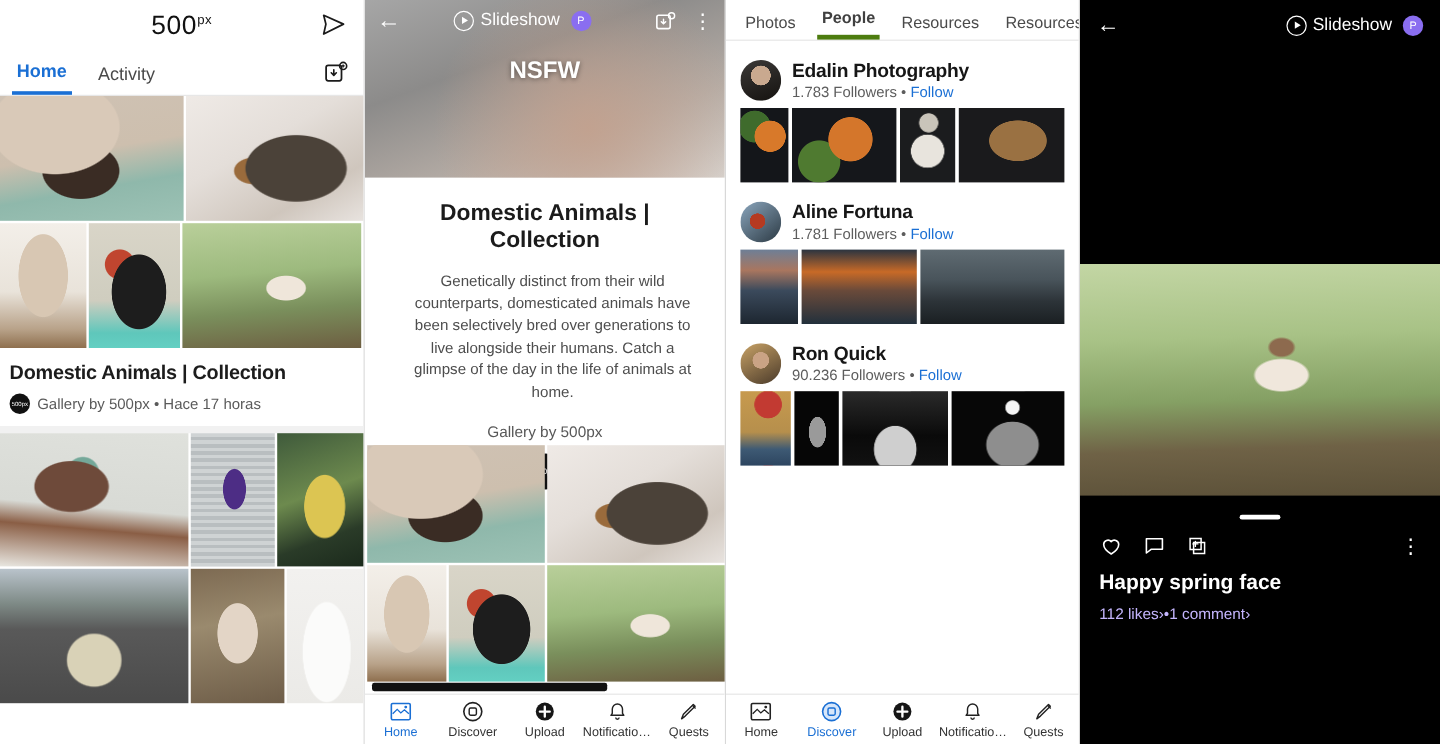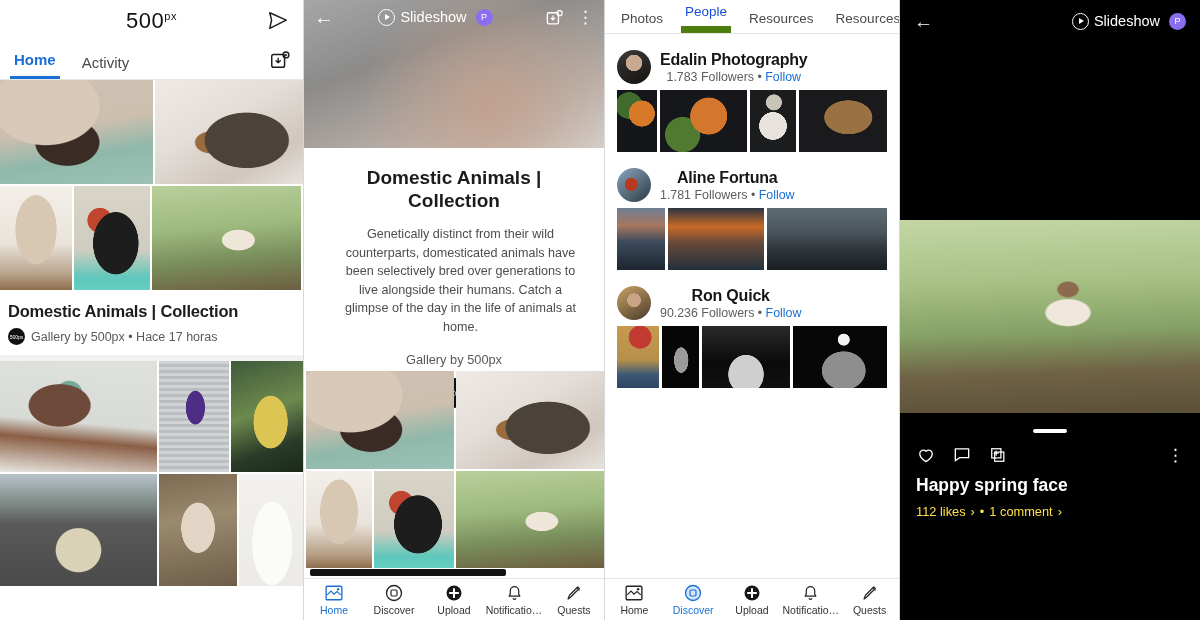--- a/index.html
+++ b/index.html
@@ -8,21 +8,21 @@
     background: #ffffff;
     font-family: "Liberation Sans", sans-serif;
     overflow: hidden;
   }
   .screens { display: flex; width: 1200px; height: 620px; }
 
   
   .panel { position: relative; height: 620px; overflow: hidden; background: #fff; }
   .panel-1 { width: 304px; border-right: 1px solid #d8d8d8; }
   .panel-2 { width: 301px; border-right: 1px solid #d8d8d8; }
-  .panel-3 { width: 295px; border-right: 1px solid #d8d8d8; text-align: center; }
+  .panel-3 { width: 295px; border-right: 1px solid #d8d8d8; }
   .panel-4 { width: 300px; background: #000; }
 
   
   .p1-top { height: 42px; display: flex; align-items: center; justify-content: center;
             position: relative; background: #fff; }
   .logo-500px { font-size: 22px; letter-spacing: .5px; color: #111; font-weight: 400;
                 font-family: "Liberation Sans", sans-serif; }
   .logo-500px sup { font-size: 11px; vertical-align: super; }
   .send-icon { position: absolute; right: 14px; top: 10px; width: 22px; height: 22px; }
   .p1-tabs { height: 38px; display: flex; align-items: flex-end; padding: 0 10px;
@@ -64,38 +64,38 @@
   .p2-h1 { font-size:19px; font-weight:700; color:#1b1b1b; line-height:1.22; }
   .p2-desc { margin-top:13px; font-size:12.6px; line-height:1.47; color:#4d4d4d;margin-left:13px; }
   .p2-gallery-by { margin-top:16px; font-size:12.8px; color:#585858; }
   .p2-logo { width:30px;height:30px;border-radius:50%;background:#111;margin:11px auto 0;
              color:#fff;font-size:6.5px;display:flex;align-items:center;justify-content:center; }
 
   
   .p3-tabs { height:34px; display:flex; align-items:flex-end; gap:14px; padding:0 12px;
              border-bottom:1px solid #e6e6e6; }
   .p3-tabs .tab { margin-right:0; font-size:13.5px; padding-bottom:7px; }
-  .p3-tabs .tab.active { color:#1d4ed8; font-weight:400; border-bottom:7px solid #4d7c0f; }
+  .p3-tabs .tab.active { color:#404040; font-weight:700; border-bottom:4px solid #4d7c0f; }
   .user-block { padding: 7px 12px 0 12px; margin-top: 9px; }
   .user-head { display:flex; align-items:center; gap:9px; }
   .user-av { width:34px;height:34px;border-radius:50%;flex:0 0 34px;overflow:hidden;background:#888; }
   .user-name { font-size:16px; font-weight:700; color:#161616; letter-spacing:-.2px;}
   .user-meta { font-size:12.4px; color:#5d5d5d; margin-top:1px; }
   .user-meta .follow { color:#1a6fd4; }
   .user-thumbs { display:flex; gap:3px; margin-top:6px; height:62px; }
 
   
   .p4-bar { height:42px; display:flex; align-items:center; padding:0 14px; color:#fff; }
   .p4-photo { height:290px; width:100%; position:relative; overflow:hidden; }
   .p4-handle { width:34px;height:4px;border-radius:2px;background:#fff;margin:16px auto 0; }
   .p4-actions { display:flex; align-items:center; gap:16px; padding:12px 16px 0; position:relative; color:#fff; }
   .p4-kebab { position:absolute; right:16px; top:12px; color:#fff; font-size:17px; letter-spacing:0; }
   .p4-title { color:#fff; font-size:17.5px; font-weight:700; padding:10px 16px 0; }
   .p4-by { color:#e2e2e2; font-size:12.8px; padding:4px 16px 0; }
-  .p4-stats { color:#fde047; font-size:12.8px; padding:8px 16px 0; display:flex; align-items:center; gap:5px; }
+  .p4-stats { color:#c4b5fd; font-size:12.8px; padding:8px 16px 0; display:flex; align-items:center; }
 
   
   .botnav { position:absolute; left:0; right:0; bottom:0; height:42px; background:#fff;
             display:flex; align-items:center; justify-content:space-around;
             border-top:1px solid #e6e6e6; }
   .nav-item { display:flex; flex-direction:column; align-items:center; gap:2px; width:20%; }
   .nav-label { font-size:10.5px; color:#333; }
   .nav-item.active .nav-label { color:#1a6fd4; }
   .nav-ico { width:18px;height:18px;display:flex;align-items:center;justify-content:center; }
 
@@ -201,20 +201,21 @@
         </div>
         <div class="p2-icons">
           <svg width="19" height="19" viewBox="0 0 24 24">
             <rect x="3" y="6" width="14" height="14" rx="2" fill="none" stroke="#fff" stroke-width="1.7"></rect>
             <path d="M10 10 v5 M7.7 12.7 L10 15 l2.3-2.3" fill="none" stroke="#fff" stroke-width="1.5" stroke-linecap="round"></path>
             <circle cx="18.5" cy="6.5" r="3.2" fill="none" stroke="#fff" stroke-width="1.5"></circle>
           </svg>
           <span style="color:#fff;font-size:17px;line-height:1;">⋮</span>
         </div>
       </div>
+      <div class="p2-title-hero">NSFW</div>
     </div>
 
     <div class="p2-body">
       <div class="p2-h1">Domestic Animals | Collection</div>
       <div class="p2-desc">Genetically distinct from their wild counterparts, domesticated animals have been selectively bred over generations to live alongside their humans. Catch a glimpse of the day in the life of animals at home.</div>
       <div class="p2-gallery-by">Gallery by 500px</div>
       <div class="p2-logo">500px</div>
     </div>
 
     <div style="position:absolute; left:0; right:0; top:371px;">

